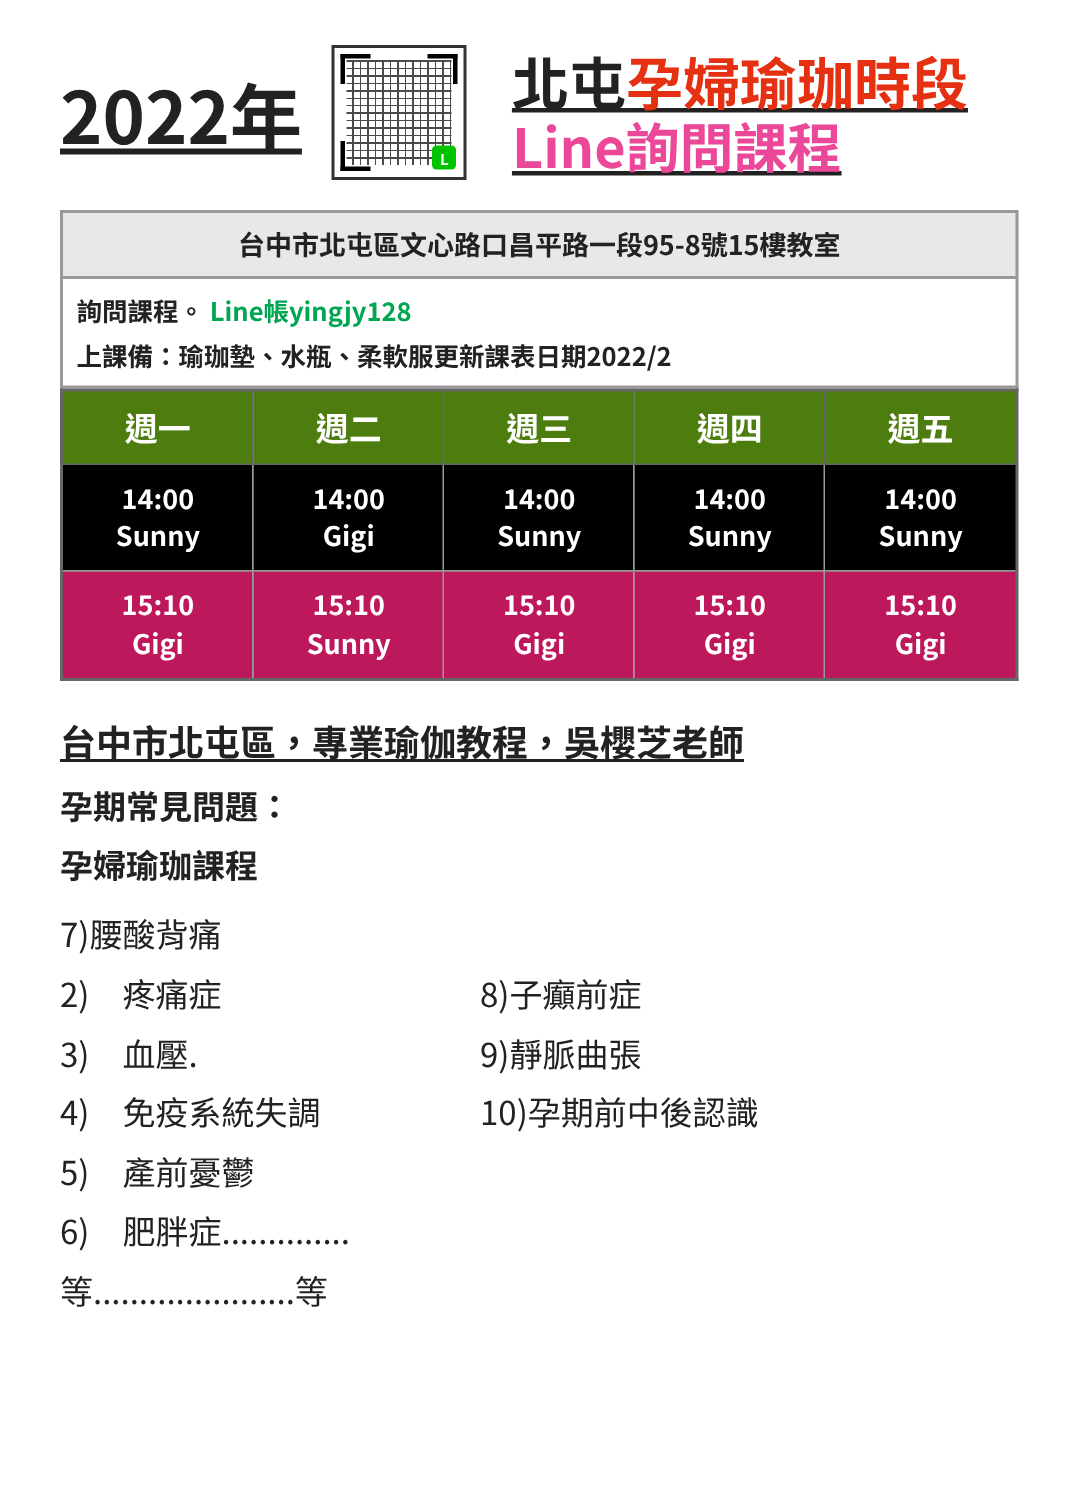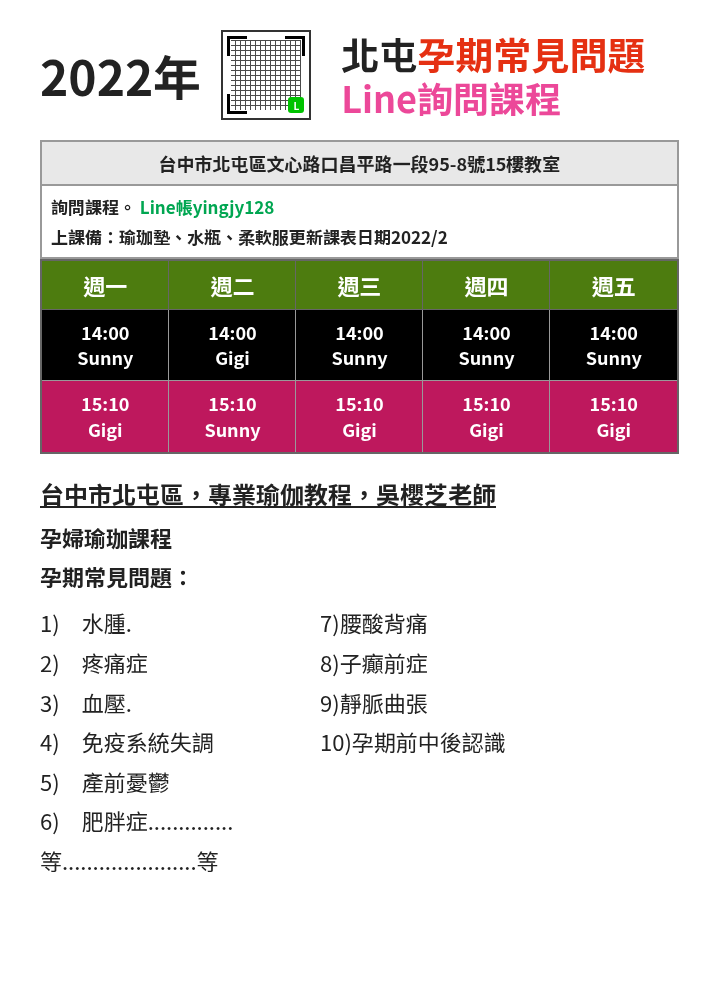--- a/index.html
+++ b/index.html
@@ -10,20 +10,21 @@
       font-family: "Microsoft JhengHei", "PingFang TC", "Noto Sans TC", sans-serif;
       padding: 30px 40px;
       color: #222;
     }
 
     
     .header {
       display: flex;
       align-items: center;
       margin-bottom: 20px;
+      text-decoration: underline;
     }
     .header-year {
       font-size: 48px;
       font-weight: bold;
       color: #222;
       margin-right: 20px;
     }
     .qr-box {
       width: 90px;
       height: 90px;
@@ -198,21 +199,21 @@
   <div class="header-year">2022年</div>
   <div class="qr-box">
     <div class="qr-inner"></div>
     <div class="qr-corner tl"></div>
     <div class="qr-corner tr"></div>
     <div class="qr-corner bl"></div>
     <div class="qr-line-icon">L</div>
   </div>
   <div class="header-title">
     <div class="header-title-line1">
-      <span>北屯</span><span class="red">孕期常見問題</span>
+      <span>北屯</span><span class="red">孕婦瑜珈時段</span>
     </div>
     <div class="header-title-line2">Line詢問課程</div>
   </div>
 </div>
 
 <div class="address-box">
   <span>台中市北屯區文心路口昌平路一段95-8號15樓教室</span>
 </div>
 
 <div class="info-section">
@@ -276,25 +277,24 @@
         <td class="row-blue-mid">
           <div>15:10</div>
           <div>Gigi</div>
         </td>
       </tr>
     </tbody>
 </table>
 
 <div class="content-section">
   <p class="main-intro">台中市北屯區，專業瑜伽教程，吳櫻芝老師</p>
+  <p class="sub-intro">孕期常見問題：</p>
   <p class="sub-intro">孕婦瑜珈課程</p>
-  <p class="sub-intro">孕期常見問題：</p>
   <div class="list-section" id="list-section">
       <div class="list-row">
-        <div class="list-left"><span>1)</span>　<span>水腫.</span></div>
         <div class="list-right">7)腰酸背痛</div>
       </div>
       <div class="list-row">
         <div class="list-left"><span>2)</span>　<span>疼痛症</span></div>
         <div class="list-right">8)子癲前症</div>
       </div>
       <div class="list-row">
         <div class="list-left"><span>3)</span>　<span>血壓.</span></div>
         <div class="list-right">9)靜脈曲張</div>
       </div>

